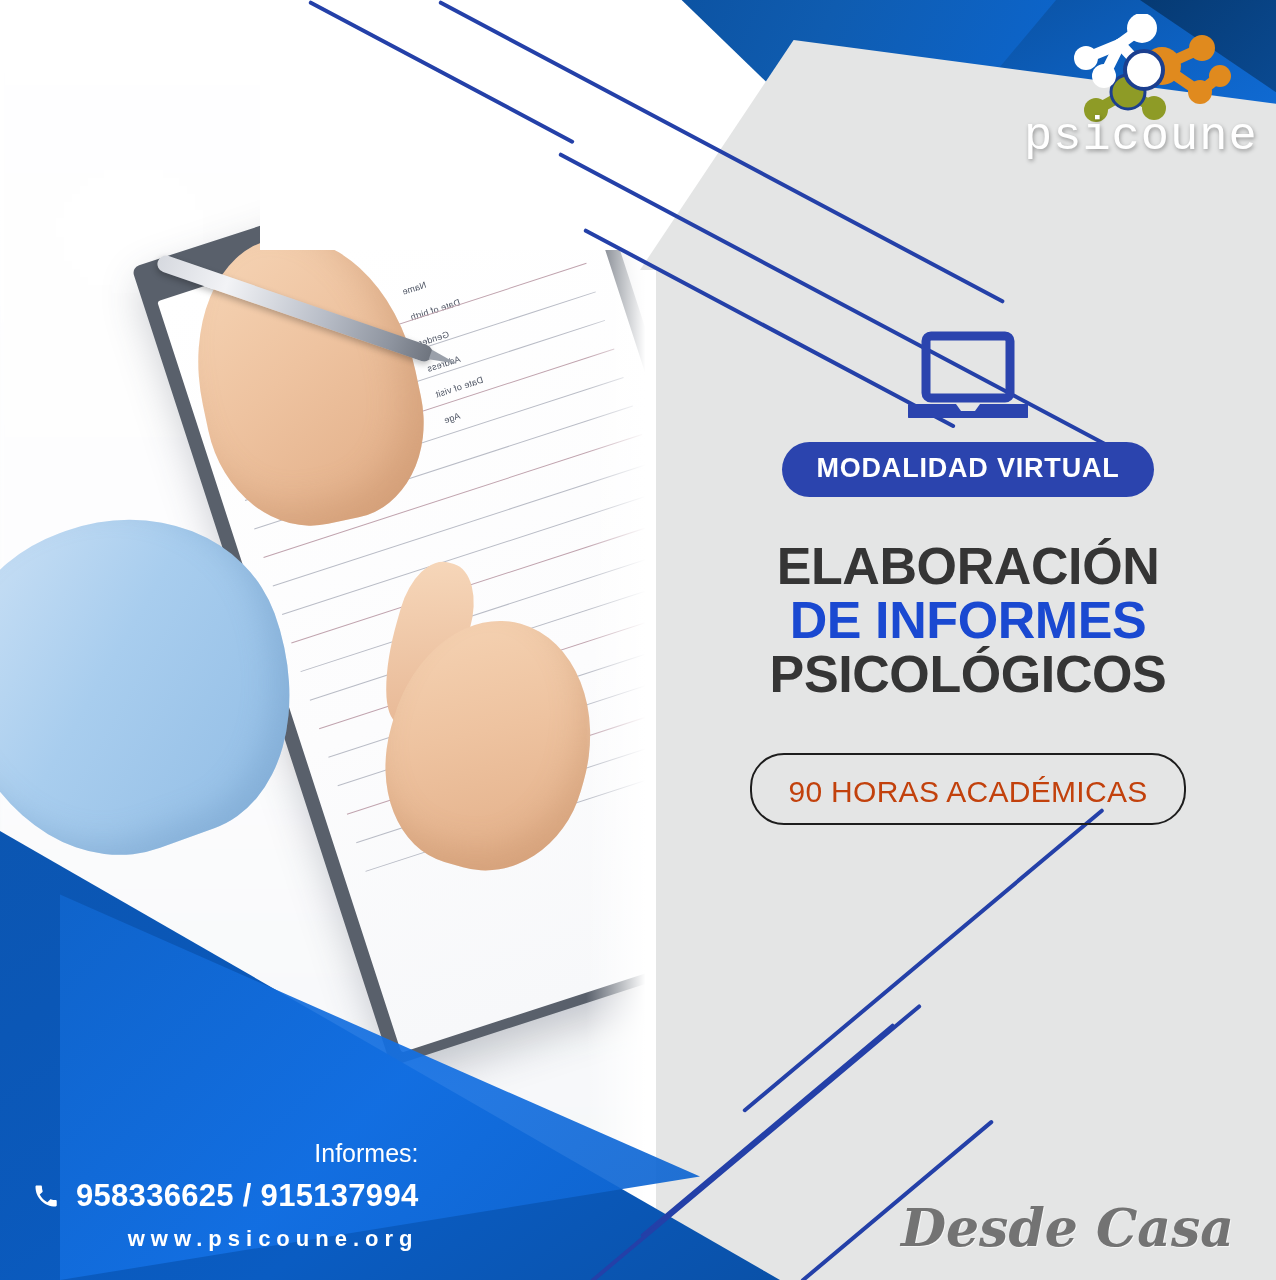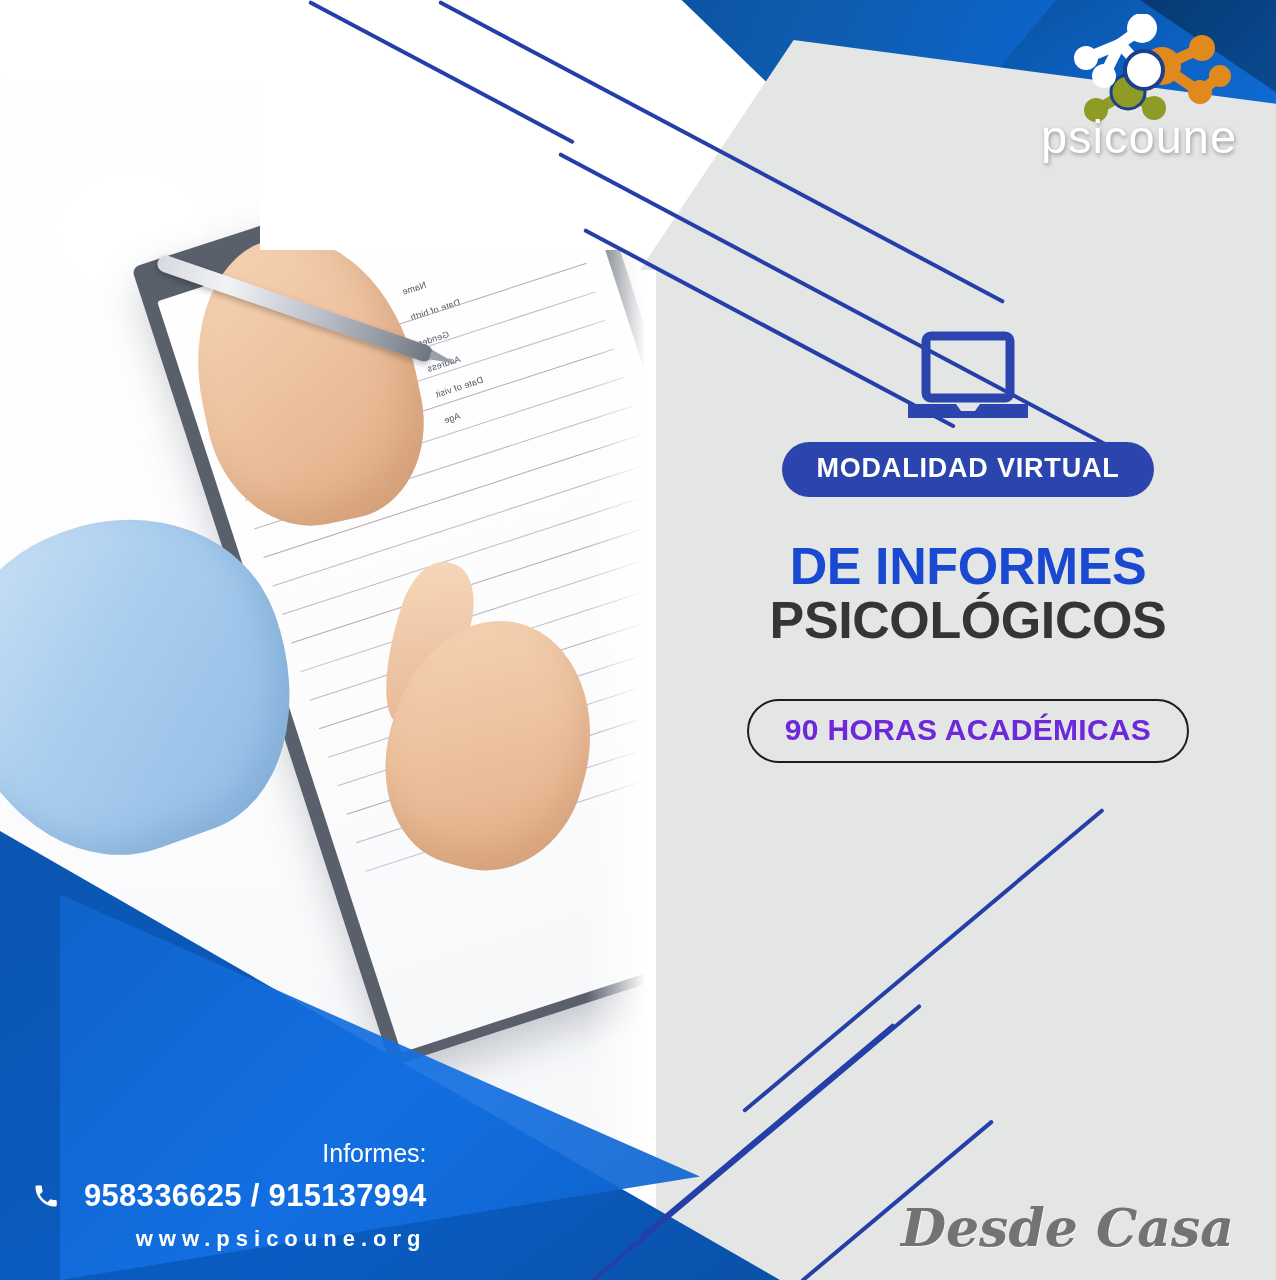--- a/index.html
+++ b/index.html
@@ -160,21 +160,21 @@
     background:#2440a8;
     transform-origin:0 0;
     border-radius:2px;
   }
 
   
   .logo{position:absolute;right:22px;top:14px;width:230px;height:150px;}
   .logo-word{
     position:absolute;left:0;bottom:4px;width:100%;
     text-align:center;color:#ffffff;
-    font-family:Liberation Sans, sans-serif;
+    font-family:Liberation Mono, monospace;
     font-size:47px;font-weight:400;letter-spacing:1px;
     text-shadow:1px 2px 4px rgba(0,0,0,.35);
     line-height:1;
   }
 
   
   .content{
     position:absolute;left:660px;top:330px;width:616px;
     text-align:center;
   }
@@ -190,28 +190,28 @@
   }
   .title{margin-top:42px;line-height:1.04;}
   .title div{
     font-size:52px;font-weight:bold;letter-spacing:-.4px;
   }
   .t-dark{color:#353535;}
   .t-blue{color:#1A49D1;}
   .hours{
     display:inline-block;margin-top:52px;
     border:2px solid #1d1d1d;border-radius:34px;
-    padding:12px 36px 14px;
-    font-size:30px;color:#6d28d9;letter-spacing:.3px;font-weight:bold;
+    padding:20px 36px 14px;
+    font-size:30px;color:#c2410c;letter-spacing:.3px;
   }
 
   
   .contact{position:absolute;left:32px;bottom:28px;color:#fff;text-align:right;}
   .contact .lbl{font-size:25px;font-weight:400;margin-bottom:10px;}
-  .contact .phone-row{display:flex;align-items:center;gap:24px;margin-bottom:12px;margin-top:8px;}
+  .contact .phone-row{display:flex;align-items:center;gap:16px;margin-bottom:12px;margin-top:8px;}
   .contact .phone-num{font-size:31px;font-weight:bold;letter-spacing:.3px;}
   .contact .url{font-size:22px;letter-spacing:6px;font-weight:700;}
 
   
   .slogan{position:absolute;right:36px;bottom:26px;text-align:right;}
   .slogan .s1{
     font-size:47px;font-weight:bold;color:#3A3A3A;
     letter-spacing:.5px;line-height:1;
   }
   .slogan .s2{
@@ -331,20 +331,21 @@
     <svg class="laptop-icon" width="120" height="92" viewBox="0 0 120 92">
       <rect x="18" y="6" width="84" height="62" rx="5" ry="5" fill="none" stroke="#2B44AE" stroke-width="9"></rect>
       <path d="M2 74 h116 a4 4 0 0 1 0 14 H2 a4 4 0 0 1 0 -14 Z" fill="#2B44AE"></path>
       <path d="M48 74 h24 l-5 7 h-14 Z" fill="#E4E5E5"></path>
     </svg>
 
 
     <div class="badge">MODALIDAD VIRTUAL</div>
 
     <div class="title">
+      <div class="t-dark">ELABORACIÓN</div>
       <div class="t-blue">DE INFORMES</div>
       <div class="t-dark">PSICOLÓGICOS</div>
     </div>
 
     <div class="hours">90 HORAS ACADÉMICAS</div>
   </div>
 
   <div class="contact">
     <div class="lbl">Informes:</div>
     <div class="phone-row">

